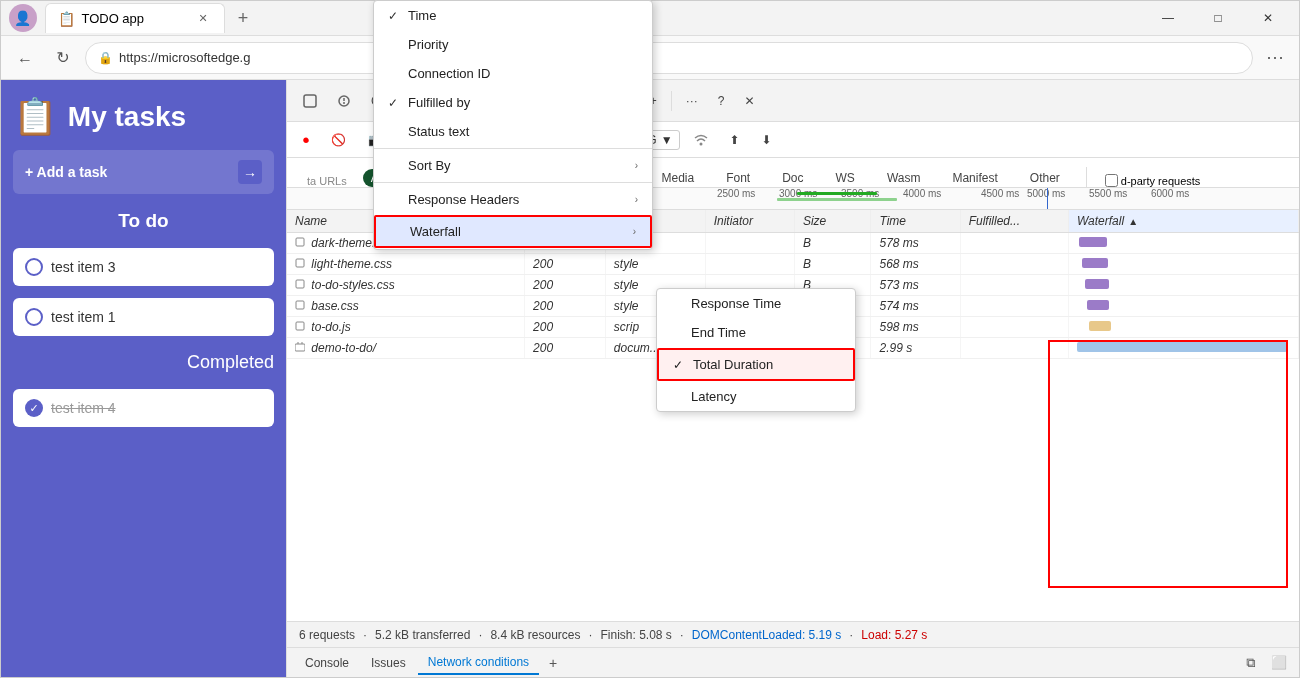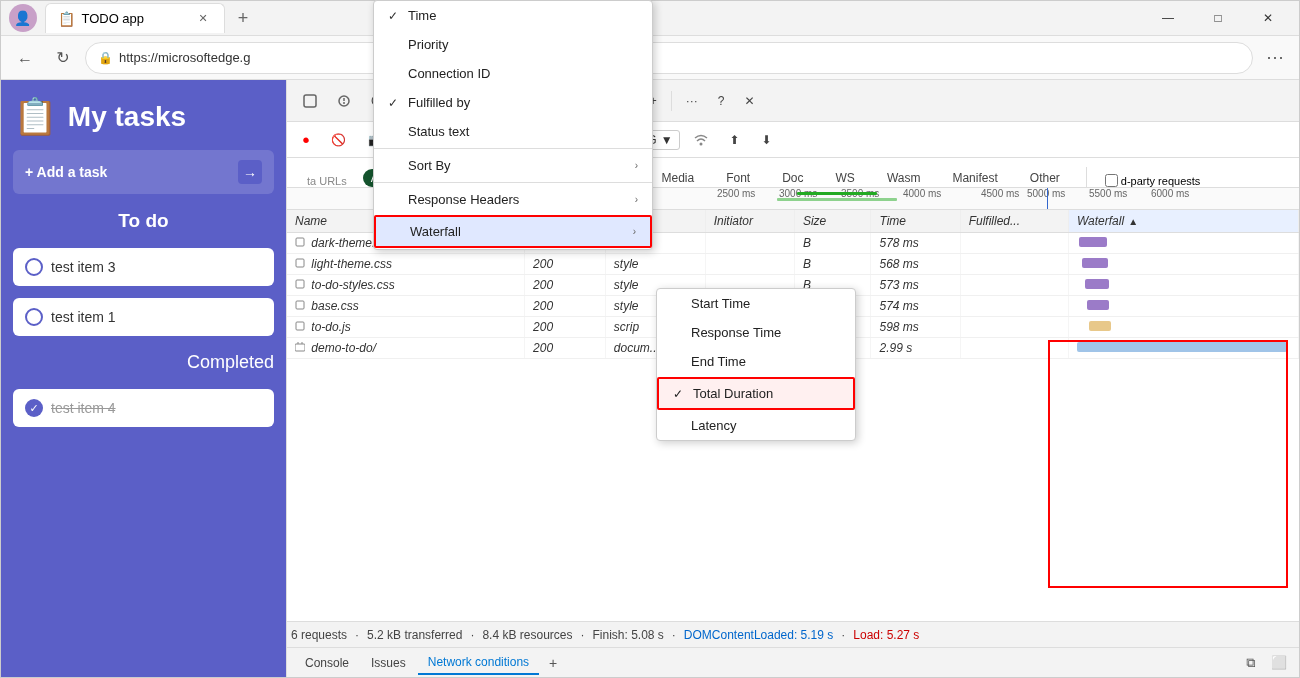--- a/index.html
+++ b/index.html
@@ -52,21 +52,21 @@
     .network-table td { padding: 3px 8px; border-bottom: 1px solid #f0f0f0; border-right: 1px solid #f5f5f5; white-space: nowrap; font-size: 12px; color: #333; }
     .status-ok { color: #333; }
     .waterfall-cell { width: 230px; padding: 3px 4px; }
     .wf-bar-container { position: relative; height: 12px; }
     .wf-bar { height: 10px; position: absolute; border-radius: 2px; }
     .wf-purple { background: #9b7bc8; }
     .wf-orange { background: #e8c88a; }
     .wf-long-blue { background: #a0c4e8; }
 
     
-    .status-bar { height: 26px; background: #f3f3f3; display: flex; align-items: center; padding: 0 4px; font-size: 12px; color: #444; gap: 8px; border-top: 1px solid #ddd; }
+    .status-bar { height: 26px; background: #f3f3f3; display: flex; align-items: center; padding: 0 12px; font-size: 12px; color: #444; gap: 8px; border-top: 1px solid #ddd; }
     .status-blue { color: #0066cc; }
     .status-red { color: #cc0000; }
 
     
     .bottom-tab-bar { height: 30px; background: #f3f3f3; display: flex; align-items: center; padding: 0 8px; border-top: 1px solid #ddd; gap: 2px; }
     .bottom-tab { padding: 4px 10px; font-size: 12px; cursor: pointer; color: #444; border: none; background: transparent; }
     .bottom-tab.active { border-bottom: 2px solid #0078d4; color: #0078d4; }
     .bottom-tab-add { padding: 4px 8px; font-size: 14px; cursor: pointer; color: #555; border: none; background: transparent; }
     .bottom-right-btns { margin-left: auto; display: flex; gap: 4px; }
     .bottom-icon-btn { width: 24px; height: 22px; display: flex; align-items: center; justify-content: center; cursor: pointer; color: #555; font-size: 13px; }
@@ -480,24 +480,20 @@
   <div class="menu-item highlighted" style="border: 2px solid red; border-radius: 2px; margin: 1px 0;">
     <span class="check"></span>
     <span>Waterfall</span>
     <span class="arrow-right">›</span>
   </div>
 </div>
 
 <div class="submenu">
   <div class="submenu-item">
     <span class="check"></span>
-    <span>Start Time</span>
-  </div>
-  <div class="submenu-item">
-    <span class="check"></span>
     <span>Response Time</span>
   </div>
   <div class="submenu-item">
     <span class="check"></span>
     <span>End Time</span>
   </div>
   <div class="submenu-item active-item" style="border: 2px solid red; border-radius: 2px; margin: 1px 0;">
     <span class="check">✓</span>
     <span>Total Duration</span>
   </div>

